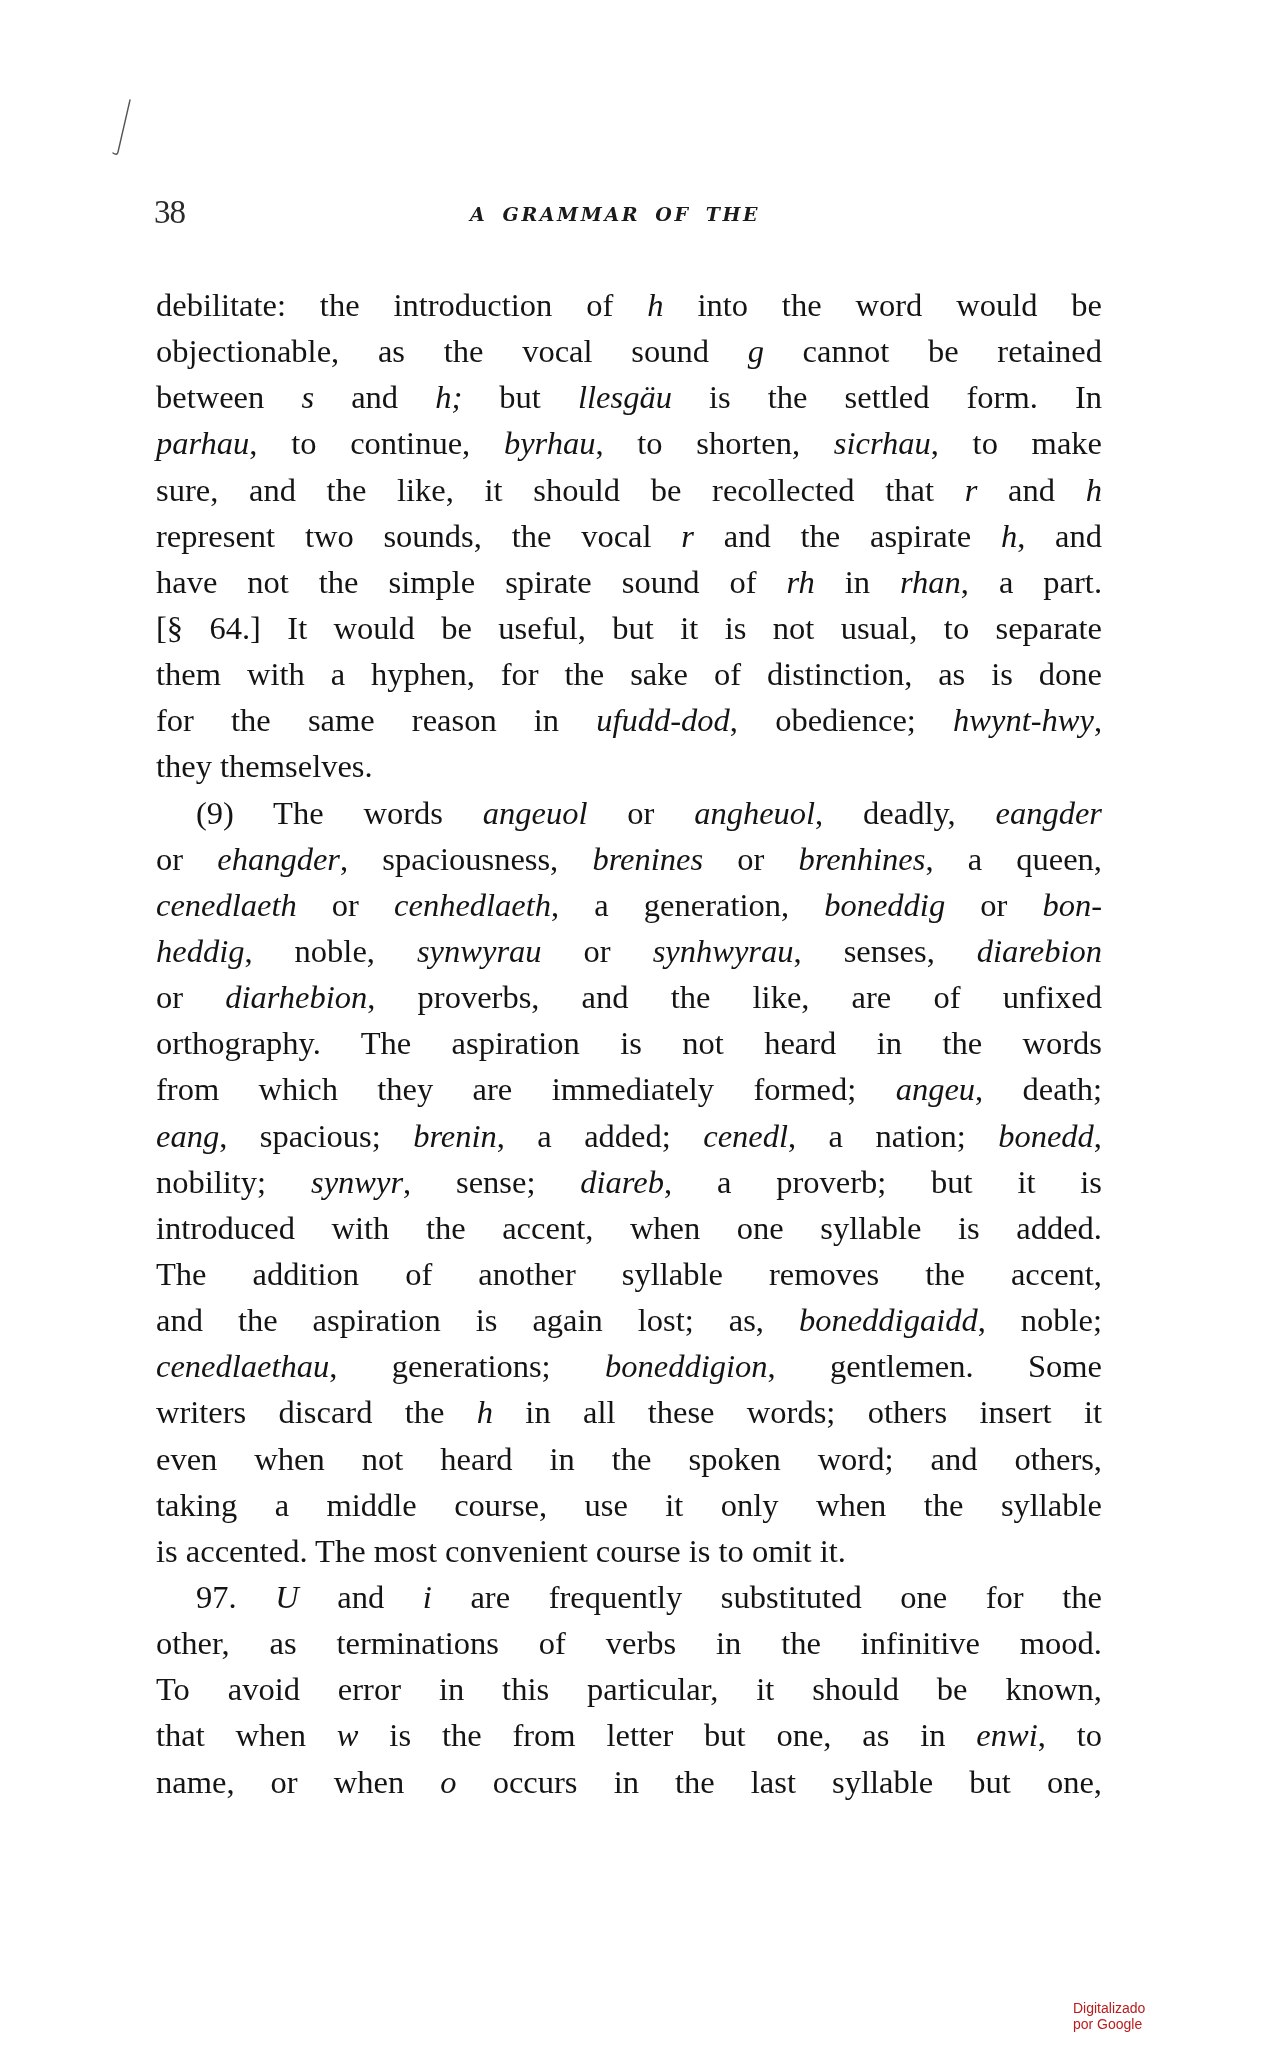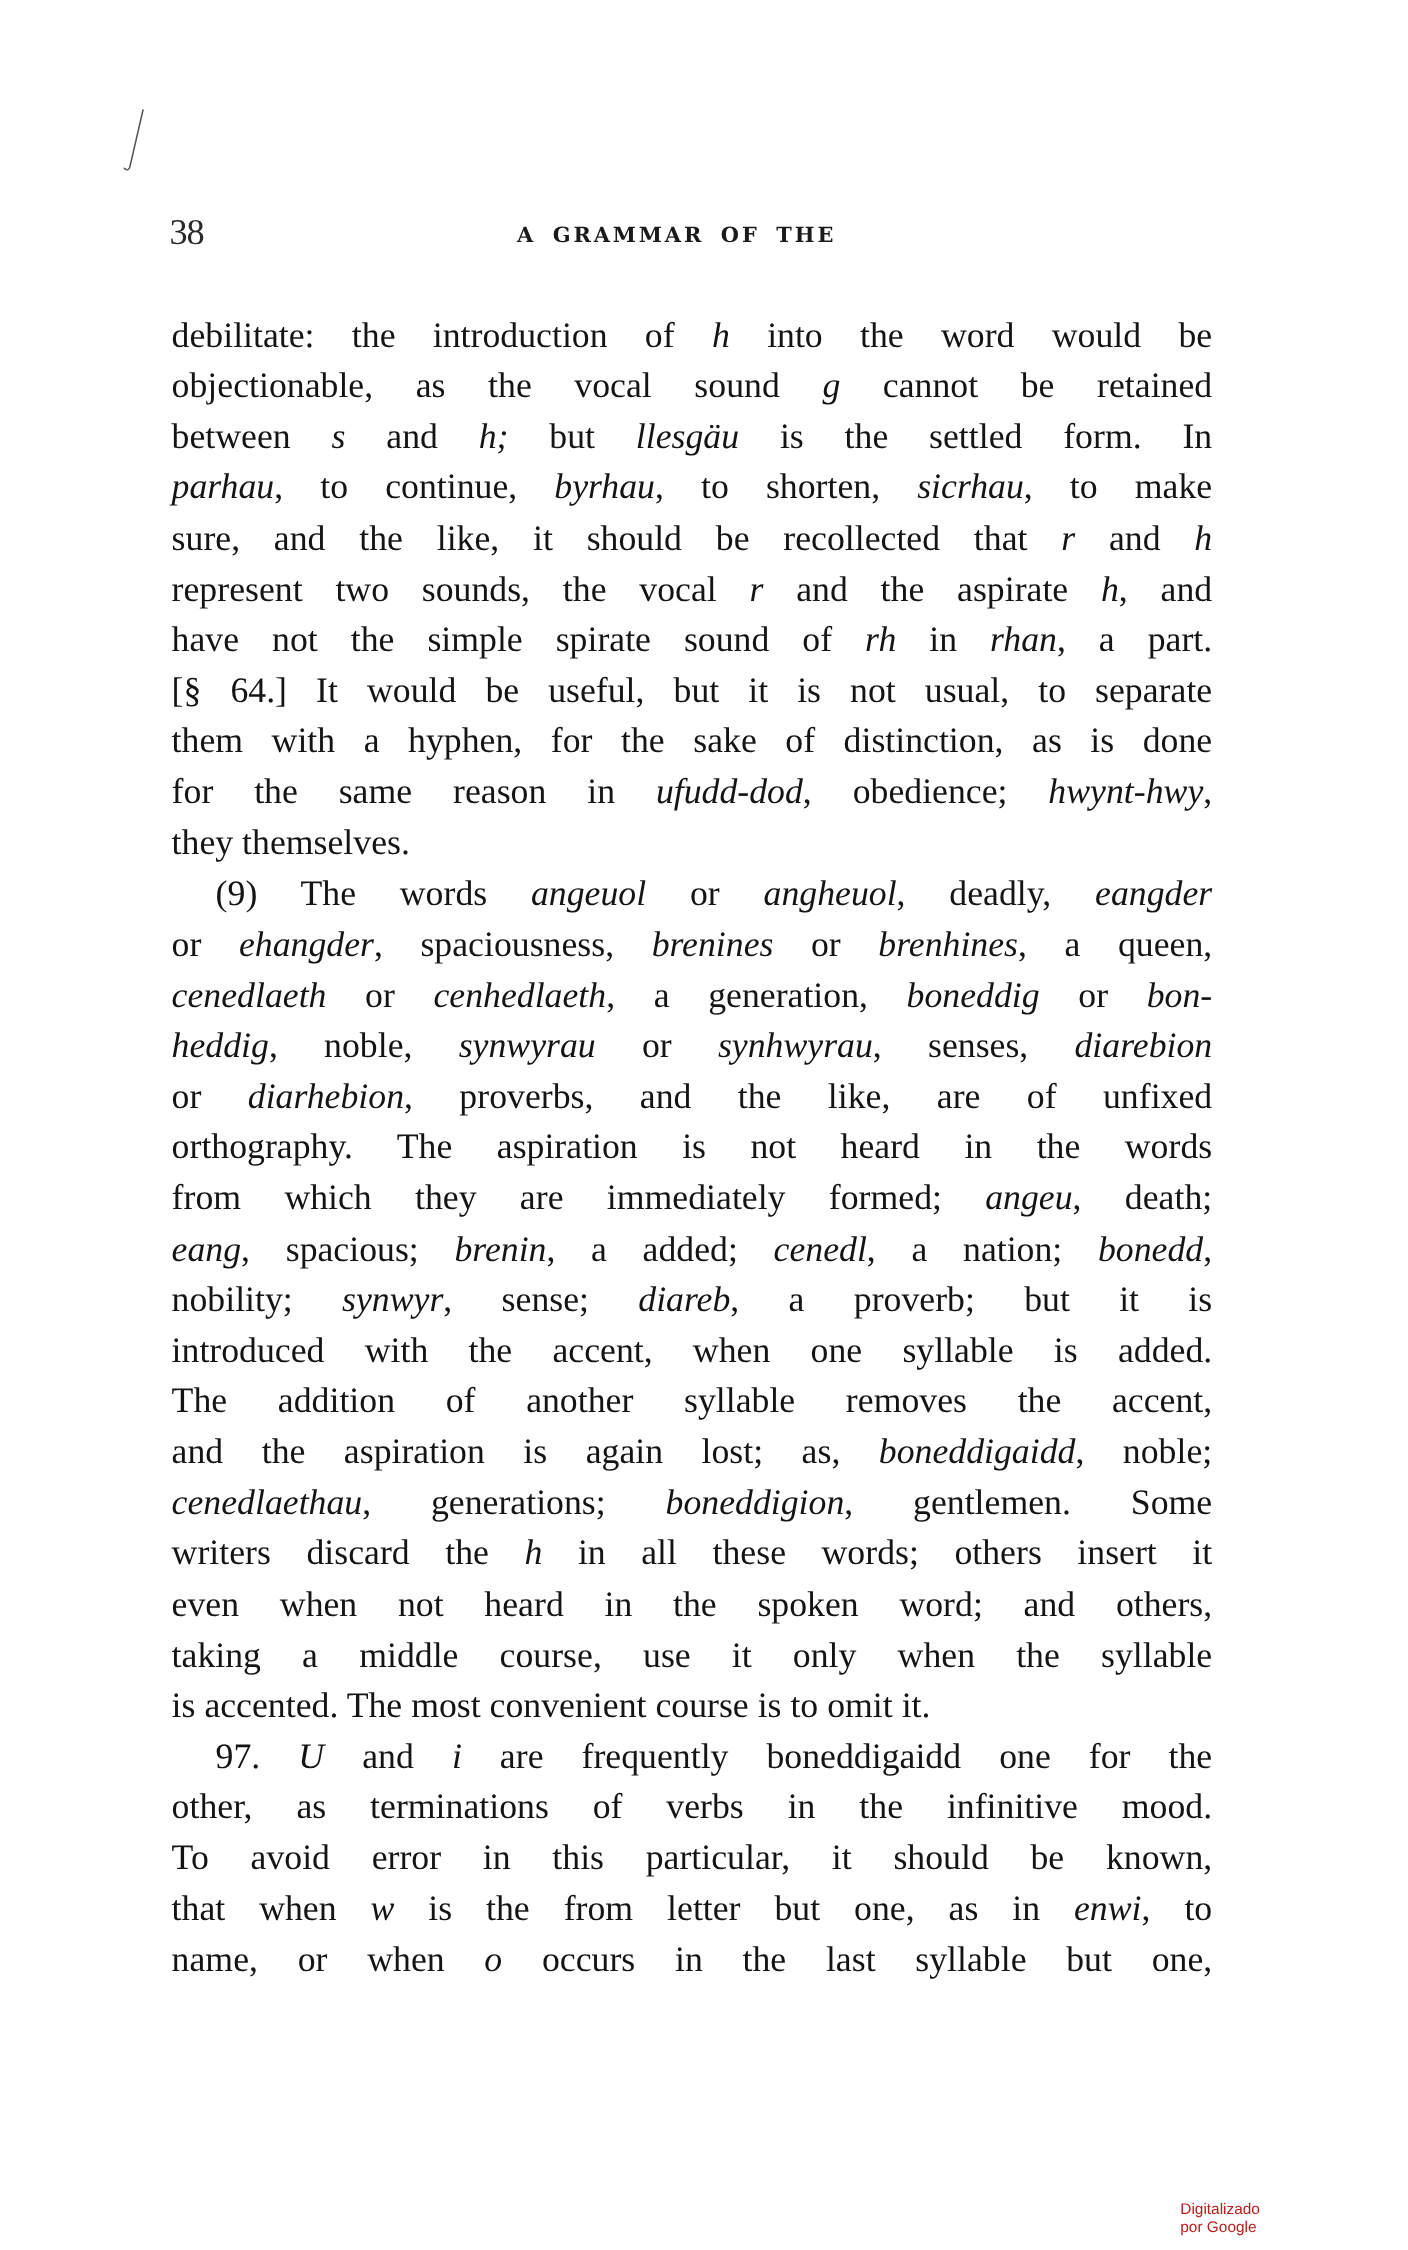--- a/index.html
+++ b/index.html
@@ -9,20 +9,21 @@
   .page-number {
     position: absolute; left: 154px; top: 194px;
     font-family: "Liberation Serif", "DejaVu Serif", serif;
     font-size: 33px; color: #2a2a2a; letter-spacing: -1px;
   }
   .running-head {
     position: absolute; left: 470px; top: 203px; width: 320px; text-align: left;
     font-family: "DejaVu Serif", "Liberation Serif", serif;
     font-weight: bold; font-size: 19px; letter-spacing: 2.6px; color: #1a1a1a;
     word-spacing: 6px;
+    font-style: italic;
   }
   .text-block {
     position: absolute; left: 156px; top: 282px; width: 946px;
     font-family: "Liberation Serif", "DejaVu Serif", serif;
     font-size: 32.5px; color: #141414;
   }
   .line {
     height: 46.15px; line-height: 46.15px;
     text-align: justify; text-align-last: justify;
     white-space: nowrap; overflow: visible;
@@ -70,21 +71,21 @@
       <div class="line"><span class="it">eang</span><span>, spacious; </span><span class="it">brenin</span><span>, a added; </span><span class="it">cenedl</span><span>, a nation; </span><span class="it">bonedd</span><span>,</span></div>
       <div class="line"><span>nobility; </span><span class="it">synwyr</span><span>, sense;  </span><span class="it">diareb</span><span>, a proverb;  but it is</span></div>
       <div class="line"><span>introduced with the accent, when one syllable is added.</span></div>
       <div class="line"><span>The addition of another syllable removes the accent,</span></div>
       <div class="line"><span>and the aspiration is again lost; as, </span><span class="it">boneddigaidd</span><span>, noble;</span></div>
       <div class="line"><span class="it">cenedlaethau</span><span>, generations; </span><span class="it">boneddigion</span><span>, gentlemen.  Some</span></div>
       <div class="line"><span>writers discard the </span><span class="it">h</span><span> in all these words; others insert it</span></div>
       <div class="line"><span>even when not heard in the spoken word; and others,</span></div>
       <div class="line"><span>taking a middle course, use it only when the syllable</span></div>
       <div class="line last"><span>is accented.  The most convenient course is to omit it.</span></div>
-      <div class="line indent"><span>97.  </span><span class="it">U</span><span> and </span><span class="it">i</span><span> are frequently boneddigaidd one for the</span></div>
+      <div class="line indent"><span>97.  </span><span class="it">U</span><span> and </span><span class="it">i</span><span> are frequently substituted one for the</span></div>
       <div class="line"><span>other, as terminations of verbs in the infinitive mood.</span></div>
       <div class="line"><span>To avoid error in this particular, it should be known,</span></div>
       <div class="line"><span>that when </span><span class="it">w</span><span> is the from letter but one, as in </span><span class="it">enwi</span><span>, to</span></div>
       <div class="line"><span>name, or when </span><span class="it">o</span><span> occurs in the last syllable but one,</span></div>
     </div>
 
   <div class="watermark">Digitalizado por Google</div>
 </div>
 
 </body></html>

